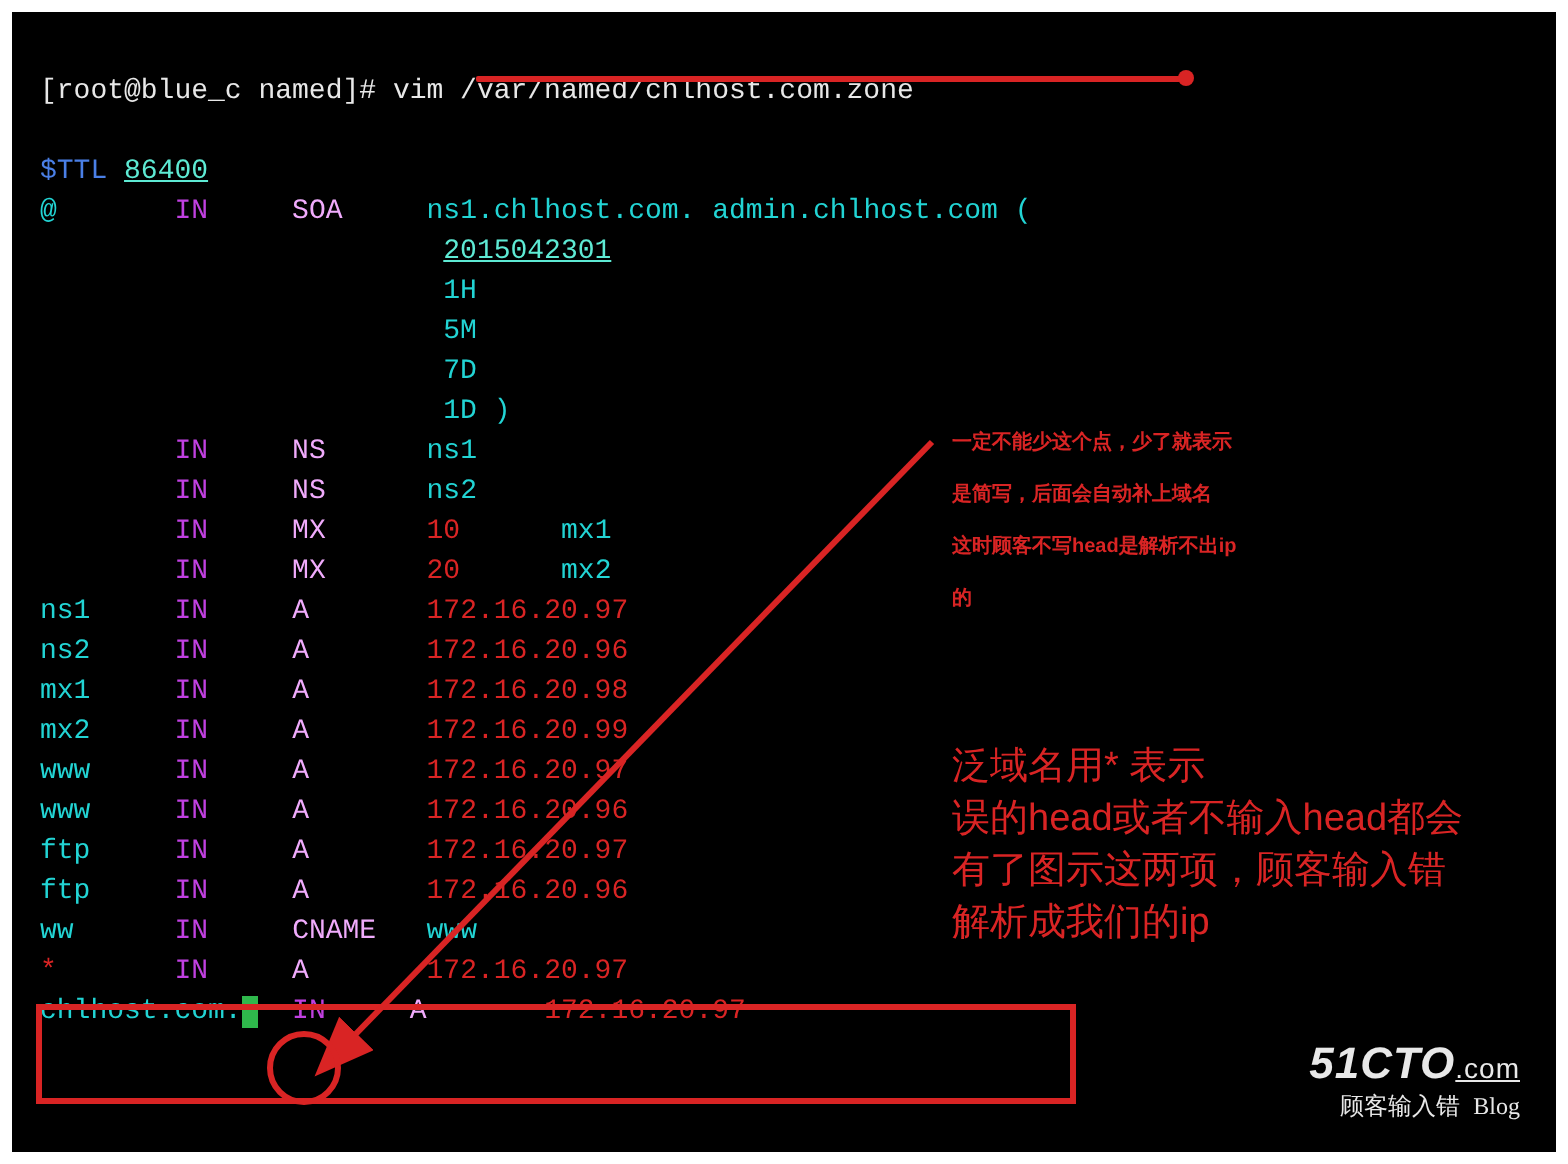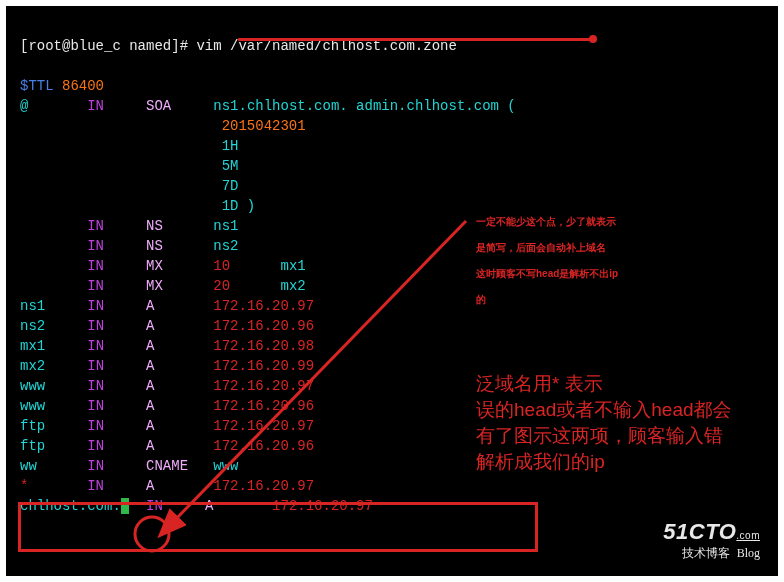--- a/index.html
+++ b/index.html
@@ -1,36 +1,36 @@
 <!DOCTYPE html>
 <html><head>
   <meta charset="utf-8">
   <style>
     * { margin: 0; padding: 0; box-sizing: border-box; }
     body { background: #000; font-family: "Courier New", monospace; font-size: 14px; width: 784px; height: 582px; overflow: hidden; position: relative; }
     .frame { border: 6px solid #fff; width: 784px; height: 582px; position: relative; background: #000; }
     .term { padding: 10px 14px; line-height: 20px; color: #ccc; white-space: pre; }
     .w  { color: #e8e8e8; }  
     .r  { color: #d92424; }  
-    .o  { color: #f97316; }  
+    .o  { color: #5eead4; text-decoration: underline; }  
     .bl { color: #4a7fe6; }  
     .pu { color: #c040e0; }  
     .g  { color: #f0abfc; margin-top: 21px; }  
     .cy { color: #22d4d4; }  
     .prompt-line { color: #e8e8e8; }
     .underline-red { position: absolute; height: 3px; background: #d92424; border-radius: 1px; }
     .dot { position: absolute; width: 8px; height: 8px; border-radius: 50%; background: #d92424; }
     .annot { position: absolute; color: #d92424; font-family: "Microsoft YaHei", sans-serif; font-weight: bold; line-height: 26px; font-size: 10px; }
     .annot2 { color: #d92424; font-family: "Microsoft YaHei", sans-serif; font-weight: normal; line-height: 26px; font-size: 19px; }
     .red-box { position: absolute; border: 3px solid #d92424; }
     .cursor { background: #2fb84c; color: #000; }
     .arrow-svg { position: absolute; pointer-events: none; }
     .watermark { position: absolute; right: 18px; bottom: 14px; color: #e8e8e8; text-align: right; font-family: Arial, sans-serif; }
     .watermark .line1 { font-size: 22px; font-weight: bold; font-style: italic; letter-spacing: 0.5px; }
-    .watermark .line1 .com { font-size: 10px; font-weight: normal; font-style: normal; text-decoration: underline; }
+    .watermark .line1 .com { font-size: 14px; font-weight: normal; font-style: normal; text-decoration: underline; }
     .watermark .line2 { font-size: 12px; }
     .watermark .line2 .blog { font-family: "Brush Script MT", cursive; font-size: 12px; }
   </style>
 </head>
 <body>
 
 <div class="frame">
   <div class="term">
 <span class="prompt-line"><span class="w">[root@blue_c named]# </span><span class="w">vim /var/named/chlhost.com.zone</span></span>
 
@@ -81,15 +81,15 @@
 
   <div class="annot annot2" style="left:470px; top:365px;">
     <div>泛域名用* 表示</div>
     <div>误的head或者不输入head都会</div>
     <div>有了图示这两项，顾客输入错</div>
     <div>解析成我们的ip</div>
   </div>
 
   <div class="watermark">
     <div class="line1"><span>51CTO</span><span class="com">.com</span></div>
-    <div class="line2"><span>技术博客</span>&nbsp;&nbsp;<span class="blog">Blog</span></div>
+    <div class="line2"><span>顾客输入错</span>&nbsp;&nbsp;<span class="blog">Blog</span></div>
   </div>
 </div>
 
 </body></html>

